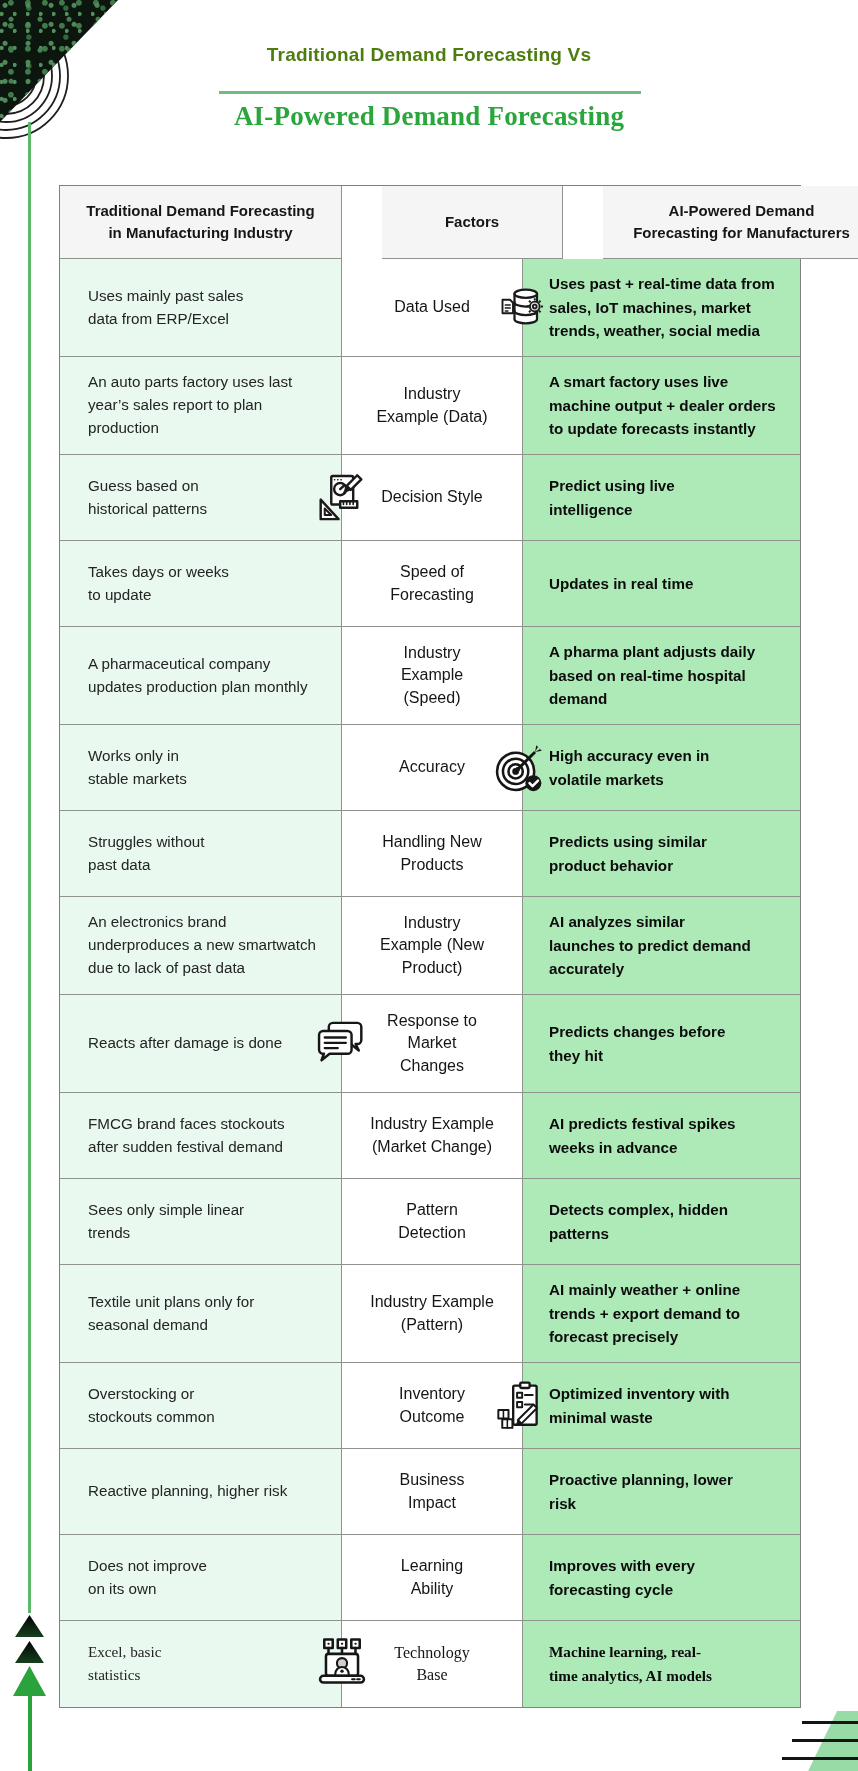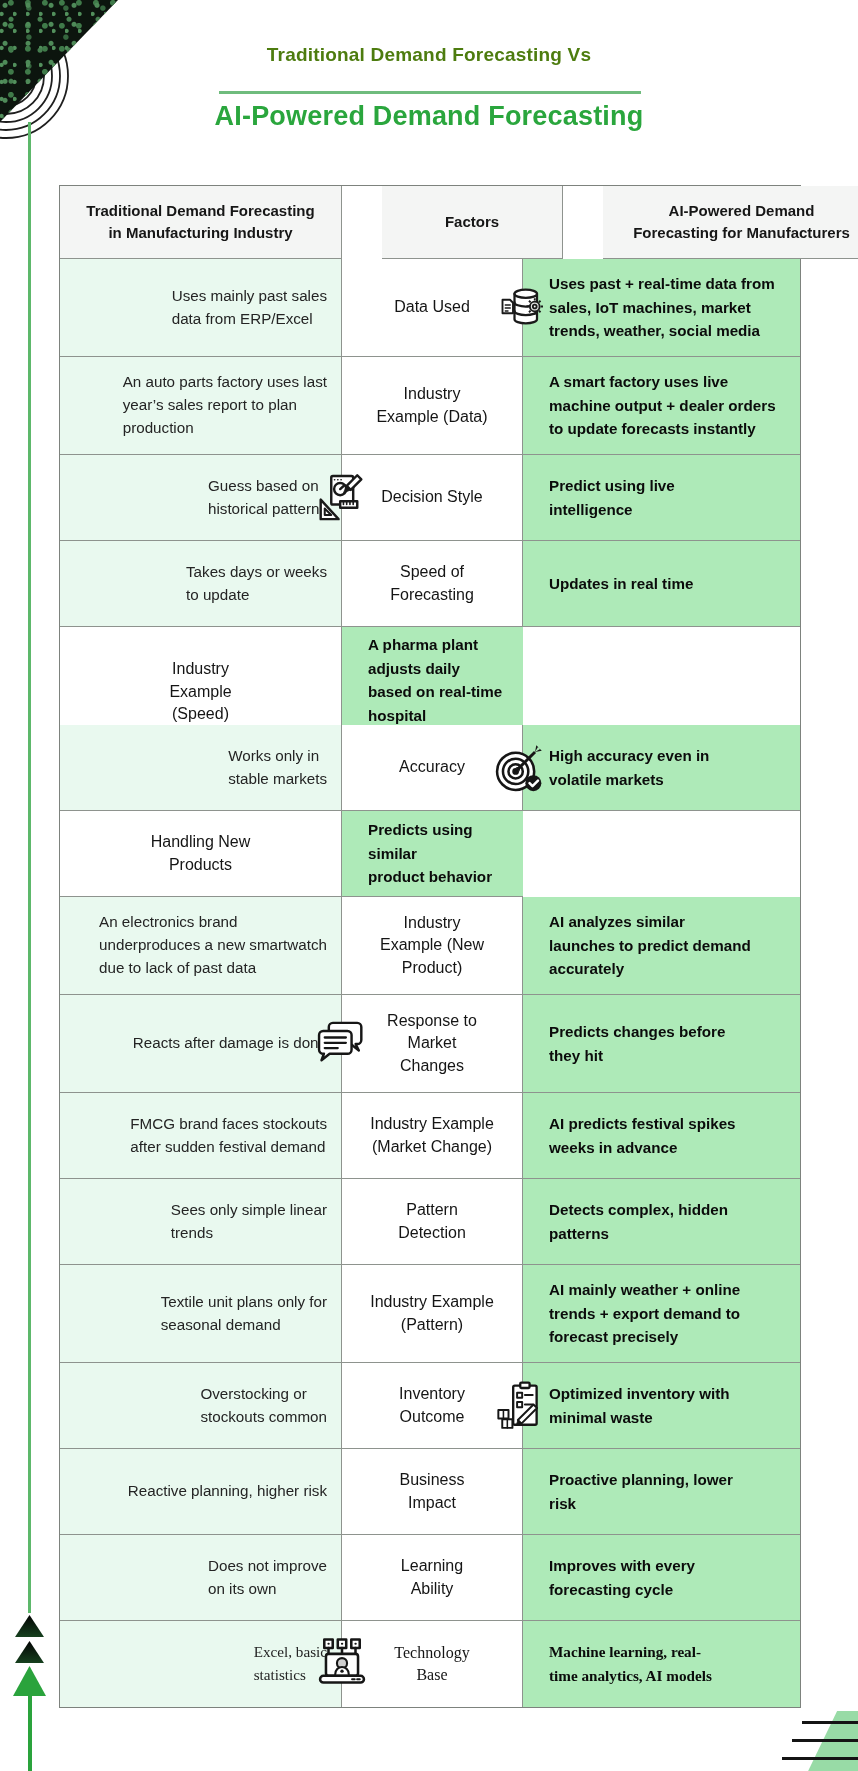--- a/index.html
+++ b/index.html
@@ -29,36 +29,36 @@
   .tz-line{position:absolute;height:2.5px;background:#141414;z-index:2;}
   .tz-line.l1{left:802px;top:1721px;width:56px;}
   .tz-line.l2{left:792px;top:1739px;width:66px;}
   .tz-line.l3{left:782px;top:1757px;width:76px;}
 
   
   .title-black{position:absolute;left:0;top:44px;width:100%;text-align:center;margin:0;
     font-size:19px;font-weight:700;color:#4d7c0f;letter-spacing:.2px;}
   .divider{position:absolute;left:219px;top:91px;width:422px;height:2.5px;background:#6fbc7d;}
   .title-green{position:absolute;left:0;top:101px;width:100%;text-align:center;margin:0;
-    font-size:27px;font-weight:700;color:#2aa63d;letter-spacing:.2px;}
+    font-size:27px;font-weight:700;color:#2aa63d;letter-spacing:.2px;font-family:Liberation Serif, serif;}
 
   
   .ctable{position:absolute;left:59px;top:185px;width:740px;border:1.5px solid #7d827d;
     box-sizing:content-box;z-index:2;background:#fff;}
   .t-row{display:grid;grid-template-columns:282px 181px 277px;height:86px;}
   .t-row.tall{height:98px;}
   .t-row.head{height:73px;gap:40px;}
   .cell{box-sizing:border-box;border-right:1px solid #8e938e;border-bottom:1px solid #8e938e;
     display:flex;align-items:center;position:relative;}
   .t-row .cell:last-child{border-right:none;}
   .t-row.last .cell{border-bottom:none;font-family:Liberation Serif, serif;}
   .cell.hcell{background:#f4f5f4;justify-content:center;text-align:center;
     font-weight:700;font-size:15px;line-height:1.45;color:#161616;}
   .cell.trad{background:#e9f9ef;padding:6px 14px 6px 28px;
-    font-size:15.2px;line-height:1.5;color:#242424;justify-content:flex-end;}
+    font-size:15.2px;line-height:1.5;color:#242424;}
   .cell.factor{background:#ffffff;justify-content:center;text-align:center;
     font-weight:500;font-size:16px;line-height:1.4;color:#151515;}
   .cell.ai{background:#aeeab8;padding:6px 12px 6px 26px;
     font-weight:700;font-size:15.2px;line-height:1.55;color:#0b0b0b;}
   .cell span{white-space:pre-line;}
   .icon{position:absolute;top:50%;transform:translateY(-50%);z-index:4;line-height:0;}
   .icon.right{right:-24px;}
   .icon.left{left:-27px;}
 </style>
 </head>
@@ -196,20 +196,24 @@
       <div class="cell factor">
           <span>Speed of
 Forecasting</span>
         </div>
       <div class="cell ai">
           <span>Updates in real time</span>
         </div>
     </div>
 
     <div class="t-row tall">
+      <div class="cell trad">
+          <span>A pharmaceutical company
+updates production plan monthly</span>
+        </div>
       <div class="cell factor">
           <span>Industry
 Example
 (Speed)</span>
         </div>
       <div class="cell ai">
           <span>A pharma plant adjusts daily
 based on real-time hospital
 demand</span>
         </div>
@@ -238,20 +242,24 @@
           </svg>
         </span>
       </div>
       <div class="cell ai">
           <span>High accuracy even in
 volatile markets</span>
         </div>
     </div>
 
     <div class="t-row">
+      <div class="cell trad">
+          <span>Struggles without
+past data</span>
+        </div>
       <div class="cell factor">
           <span>Handling New
 Products</span>
         </div>
       <div class="cell ai">
           <span>Predicts using similar
 product behavior</span>
         </div>
     </div>
 

